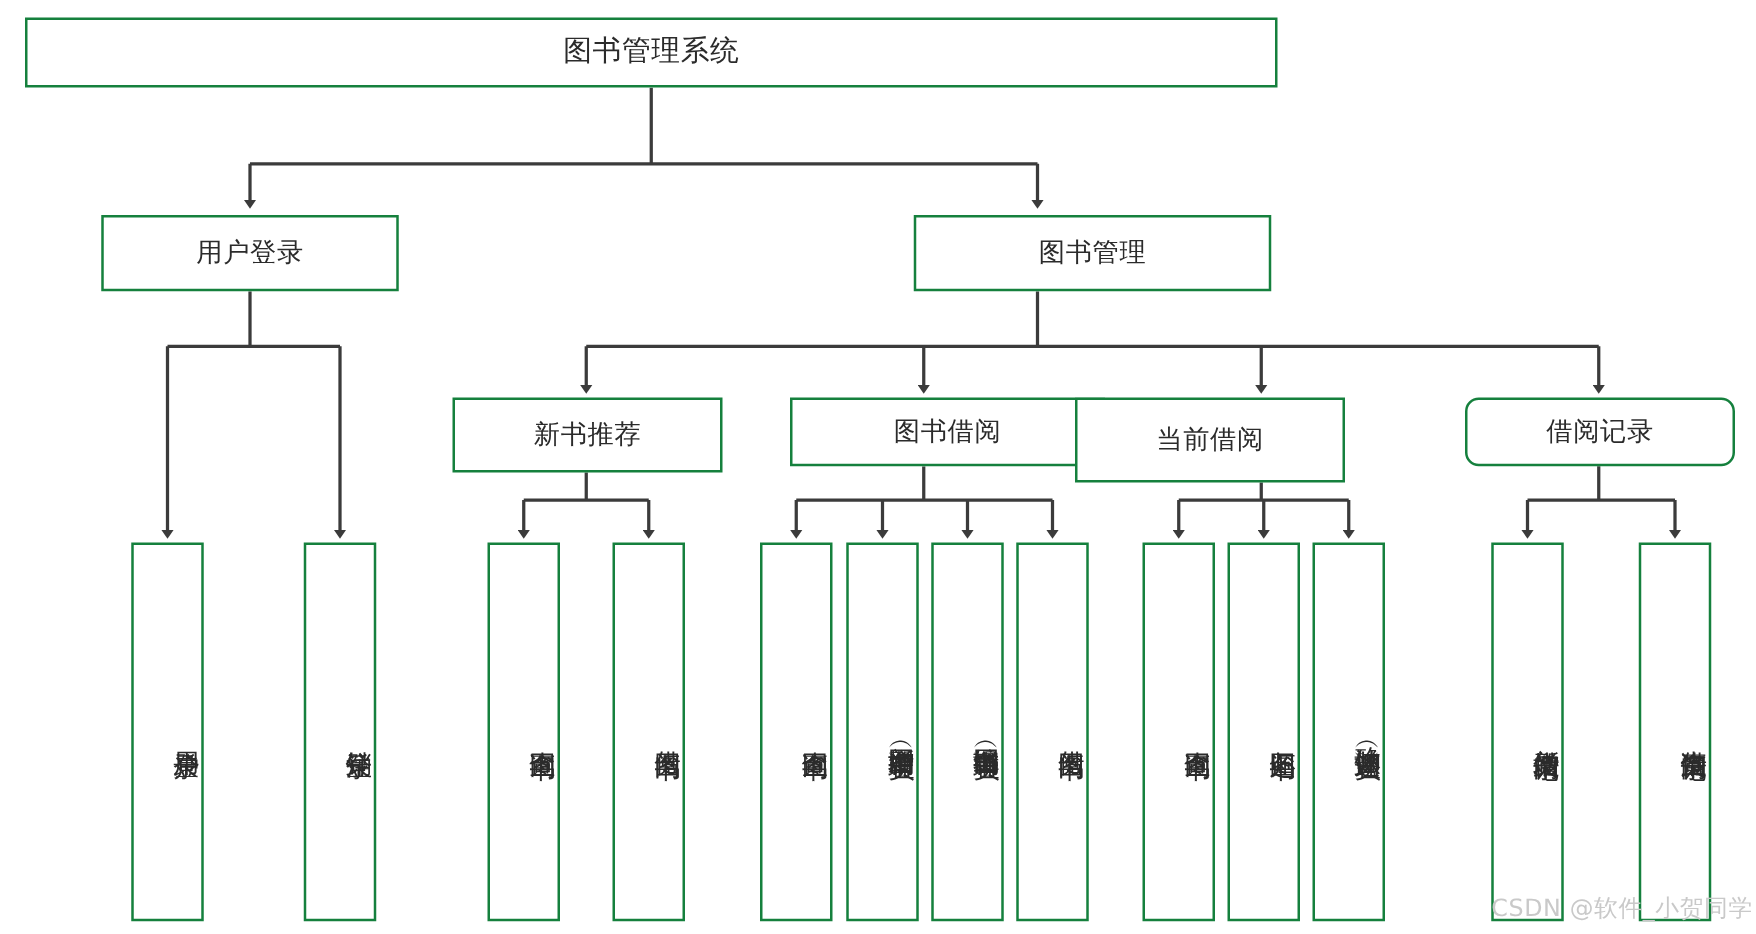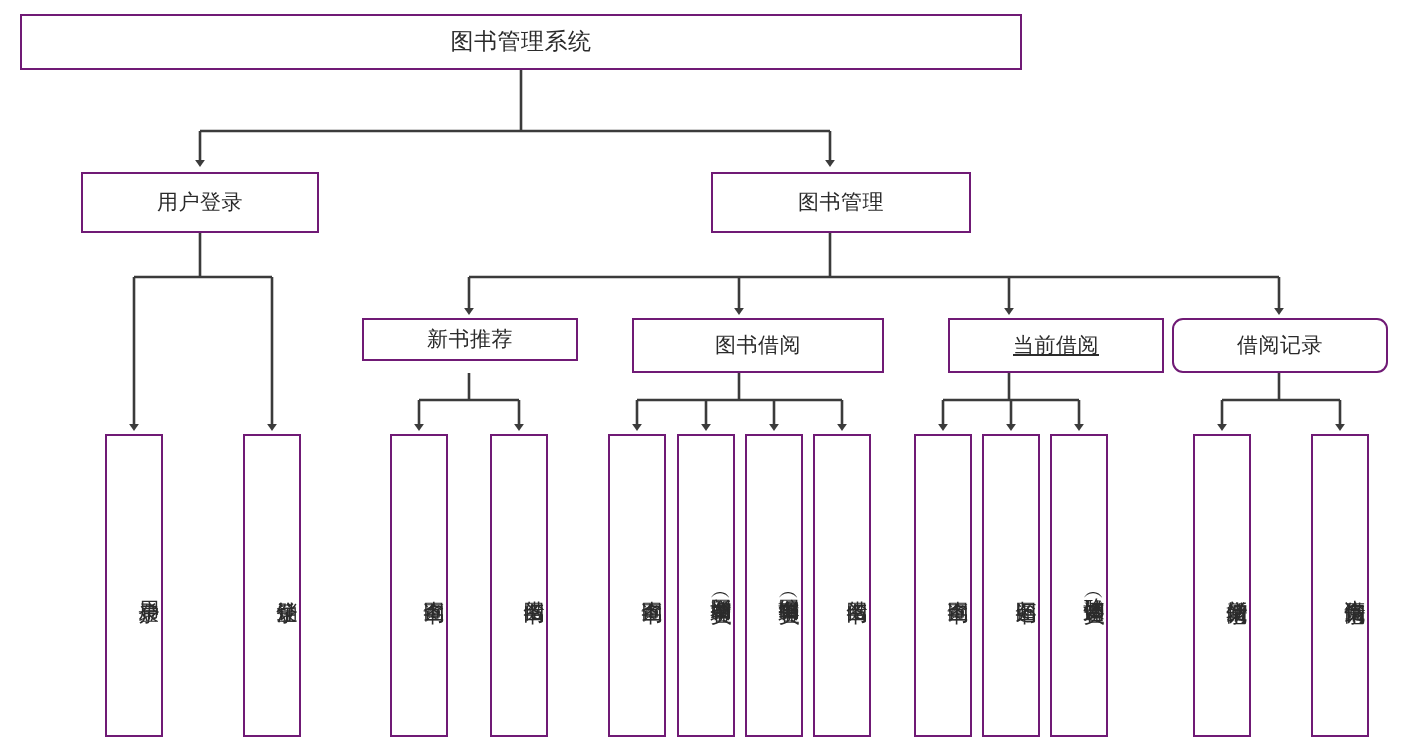--- a/index.html
+++ b/index.html
@@ -19,21 +19,21 @@
     position: absolute;
     left: 0;
     top: 0;
     width: 1405px;
     height: 747px;
     pointer-events: none;
   }
   .node {
     position: absolute;
     box-sizing: border-box;
-    border: 2px solid #701a75;
+    border: 2px solid #15803d;
     background: #ffffff;
     color: #2b2b2b;
     display: flex;
     align-items: center;
     justify-content: center;
     text-align: center;
   }
   .node-h {
     font-size: 21px;
     line-height: 1.2;
@@ -114,27 +114,27 @@
       <path d="M1222,400 L1340,400"></path>
       <path d="M1222,400 L1222,427" marker-end="url(#arrow)"></path>
       <path d="M1340,400 L1340,427" marker-end="url(#arrow)"></path>
     </g>
   </svg>
 
   <div class="node node-h node-root" style="left:20px; top:14px; width:1002px; height:56px;">图书管理系统</div>
 
   <div class="node node-h" style="left:81px; top:172px; width:238px; height:61px;">用户登录</div>
 
-  <div class="node node-h" style="left:711px; top:172px; width:260px; height:61px;">图书管理</div>
+  <div class="node node-h" style="left:731px; top:172px; width:286px; height:61px;">图书管理</div>
 
-  <div class="node node-h" style="left:362px; top:318px; width:216px; height:43px;text-align:center;">新书推荐</div>
+  <div class="node node-h" style="left:362px; top:318px; width:216px; height:60px;text-align:center;">新书推荐</div>
 
   <div class="node node-h" style="left:632px; top:318px; width:252px; height:55px;">图书借阅</div>
 
-  <div class="node node-h" style="left:948px; top:318px; width:216px; height:55px;text-decoration:underline;">当前借阅</div>
+  <div class="node node-h" style="left:860px; top:318px; width:216px; height:68px;">当前借阅</div>
 
   <div class="node node-h" style="left:1172px; top:318px; width:216px; height:55px;border-radius:11px;">借阅记录</div>
 
   <div class="node node-v" style="left:105px; top:434px; width:58px; height:303px;">用户登录</div>
 
   <div class="node node-v" style="left:243px; top:434px; width:58px; height:303px;">注销登录</div>
 
   <div class="node node-v" style="left:390px; top:434px; width:58px; height:303px;">查询图书</div>
 
   <div class="node node-v" style="left:490px; top:434px; width:58px; height:303px;">借阅图书</div>
@@ -150,14 +150,15 @@
   <div class="node node-v" style="left:914px; top:434px; width:58px; height:303px;">查询图书</div>
 
   <div class="node node-v" style="left:982px; top:434px; width:58px; height:303px;">归还图书</div>
 
   <div class="node node-v" style="left:1050px; top:434px; width:58px; height:303px;">确认归还（管理员）</div>
 
   <div class="node node-v" style="left:1193px; top:434px; width:58px; height:303px;">新增借阅记录</div>
 
   <div class="node node-v" style="left:1311px; top:434px; width:58px; height:303px;">查询借阅记录</div>
 
+  <div class="watermark" style="left:1193px; top:714px;">CSDN @软件_小贺同学</div>
 
 </div>
 
 </body></html>

